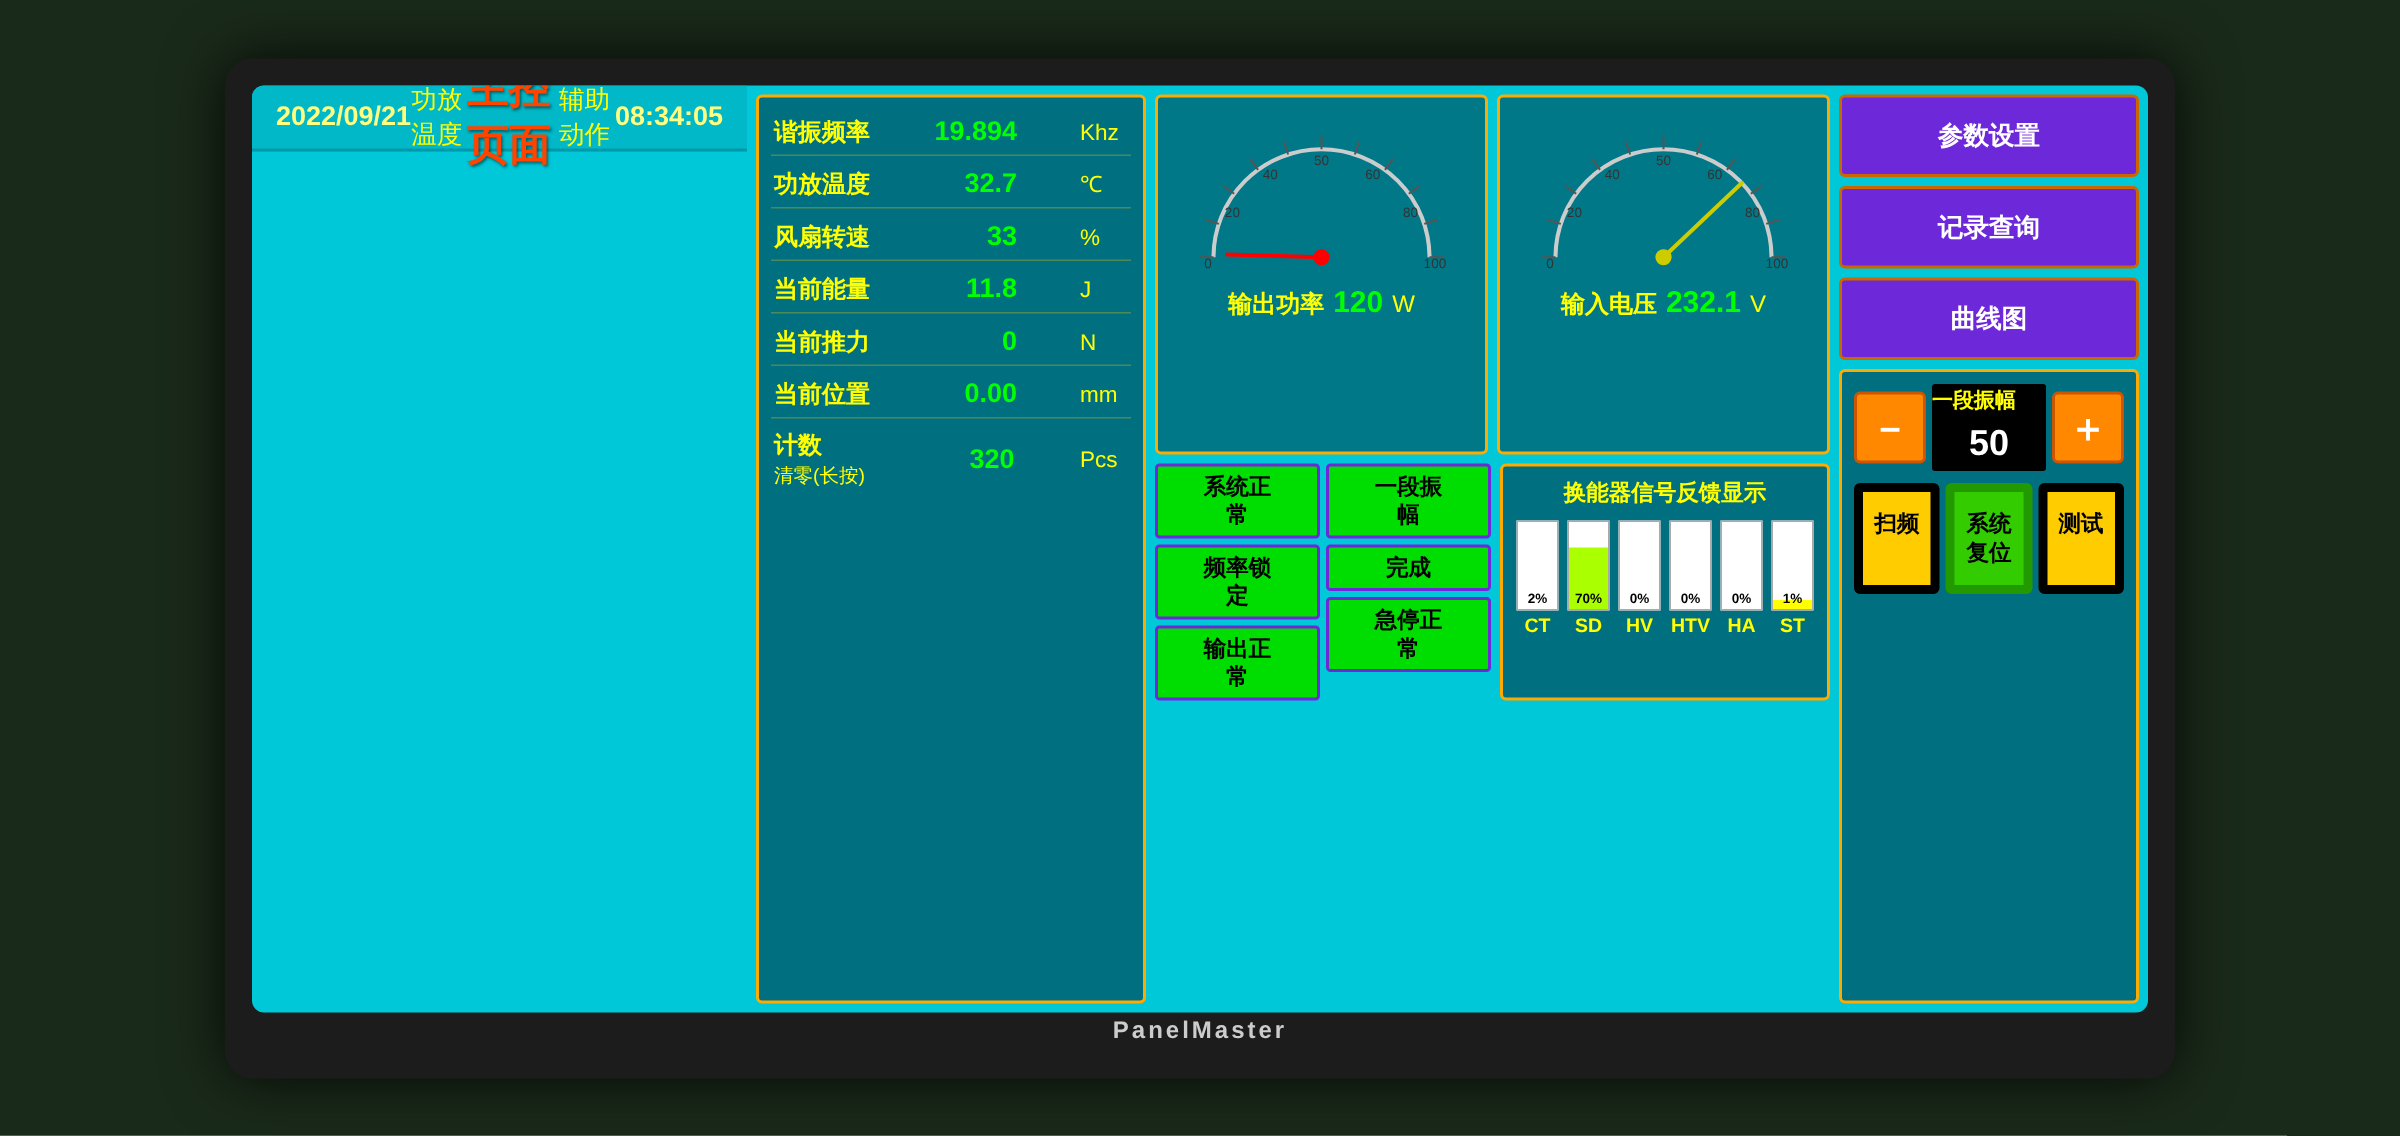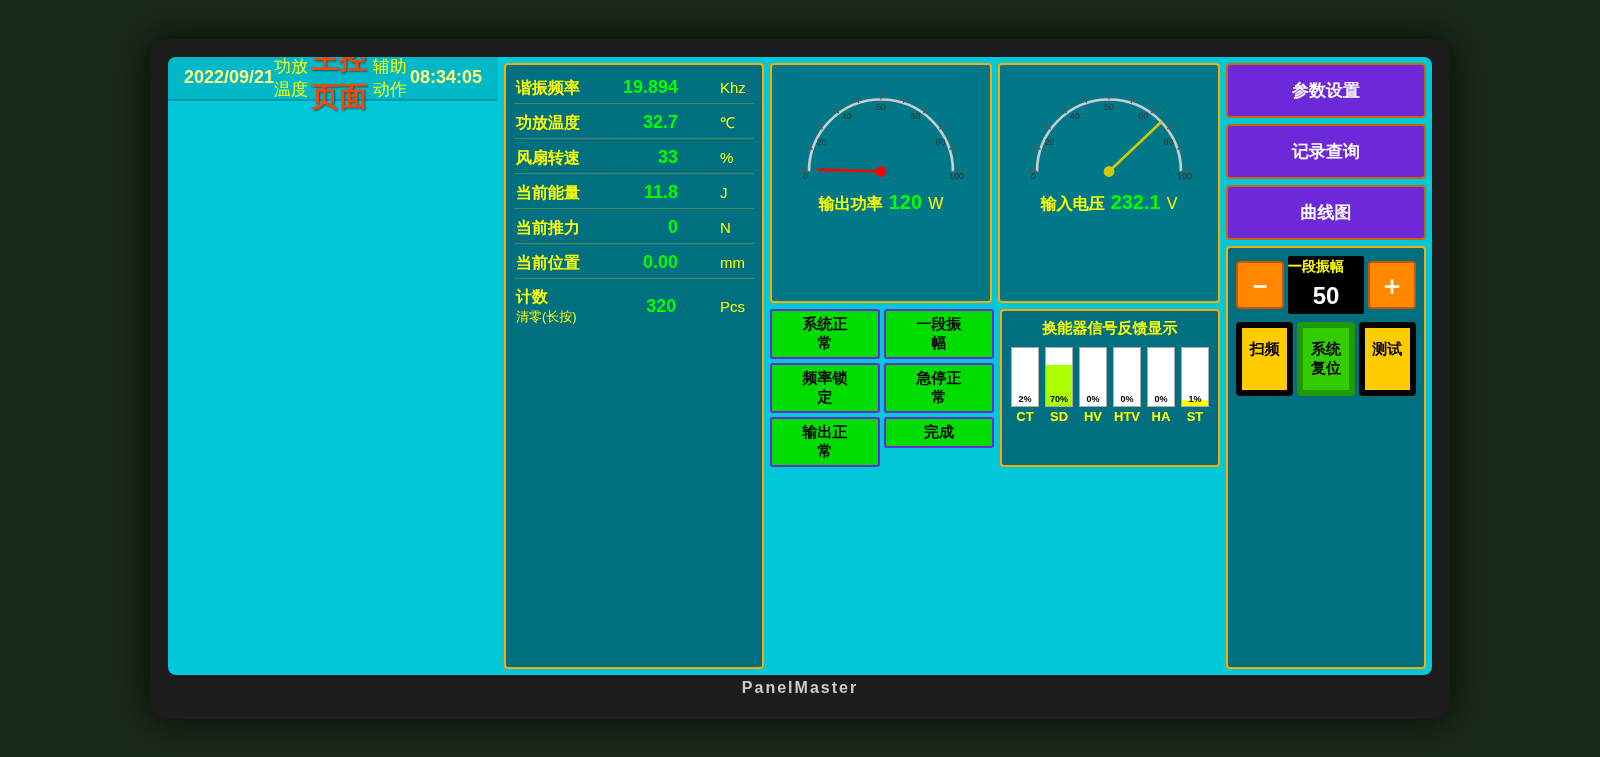--- a/index.html
+++ b/index.html
@@ -491,22 +491,22 @@
 
           <div style="flex:1;display:flex;flex-direction:column;gap:4px;">
             <div style="display:flex;gap:4px;">
               <div style="flex:1;display:flex;flex-direction:column;gap:4px;">
                 <div class="status-btn">系统正常</div>
                 <div class="status-btn">频率锁定</div>
                 <div class="status-btn">输出正常</div>
               </div>
               <div style="flex:1;display:flex;flex-direction:column;gap:4px;">
                 <div class="status-btn">一段振幅</div>
+                <div class="status-btn">完成</div>
                 <div class="status-btn">急停正常</div>
-                <div class="status-btn">完成</div>
               </div>
             </div>
           </div>
 
           <div class="signal-panel" style="width:220px;flex:none;">
             <div class="signal-title">换能器信号反馈显示</div>
             <div class="signal-bars">
 
               <div class="signal-bar-col">
                 <div class="bar-container">

